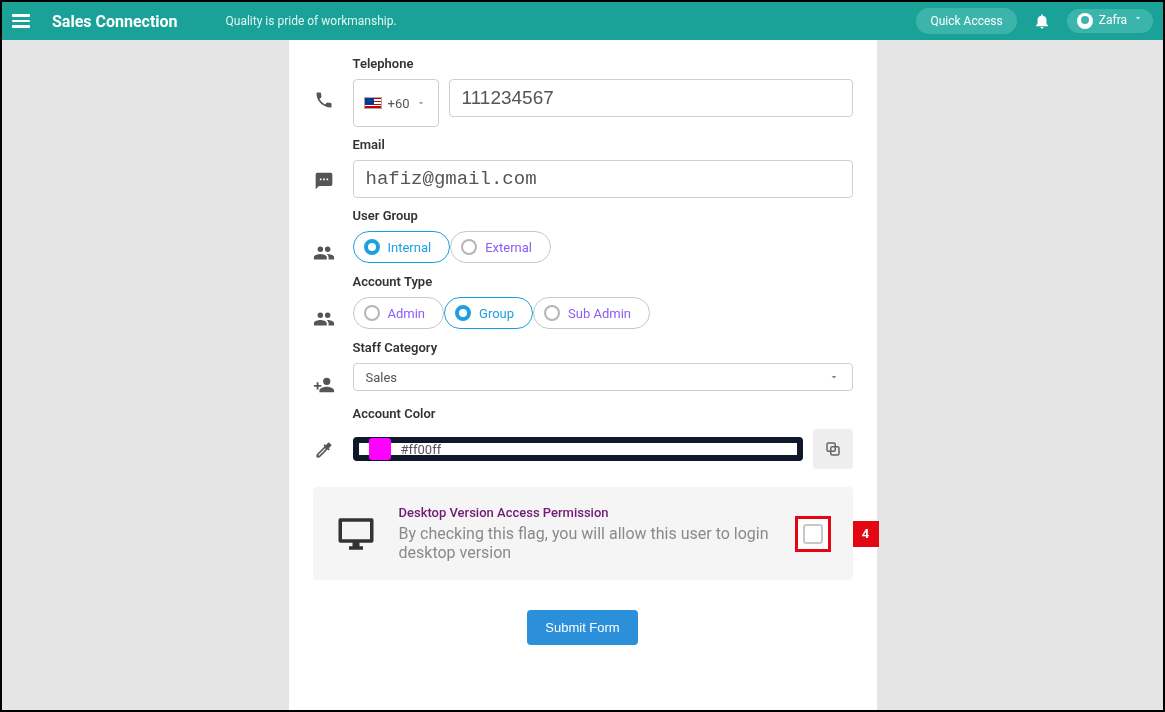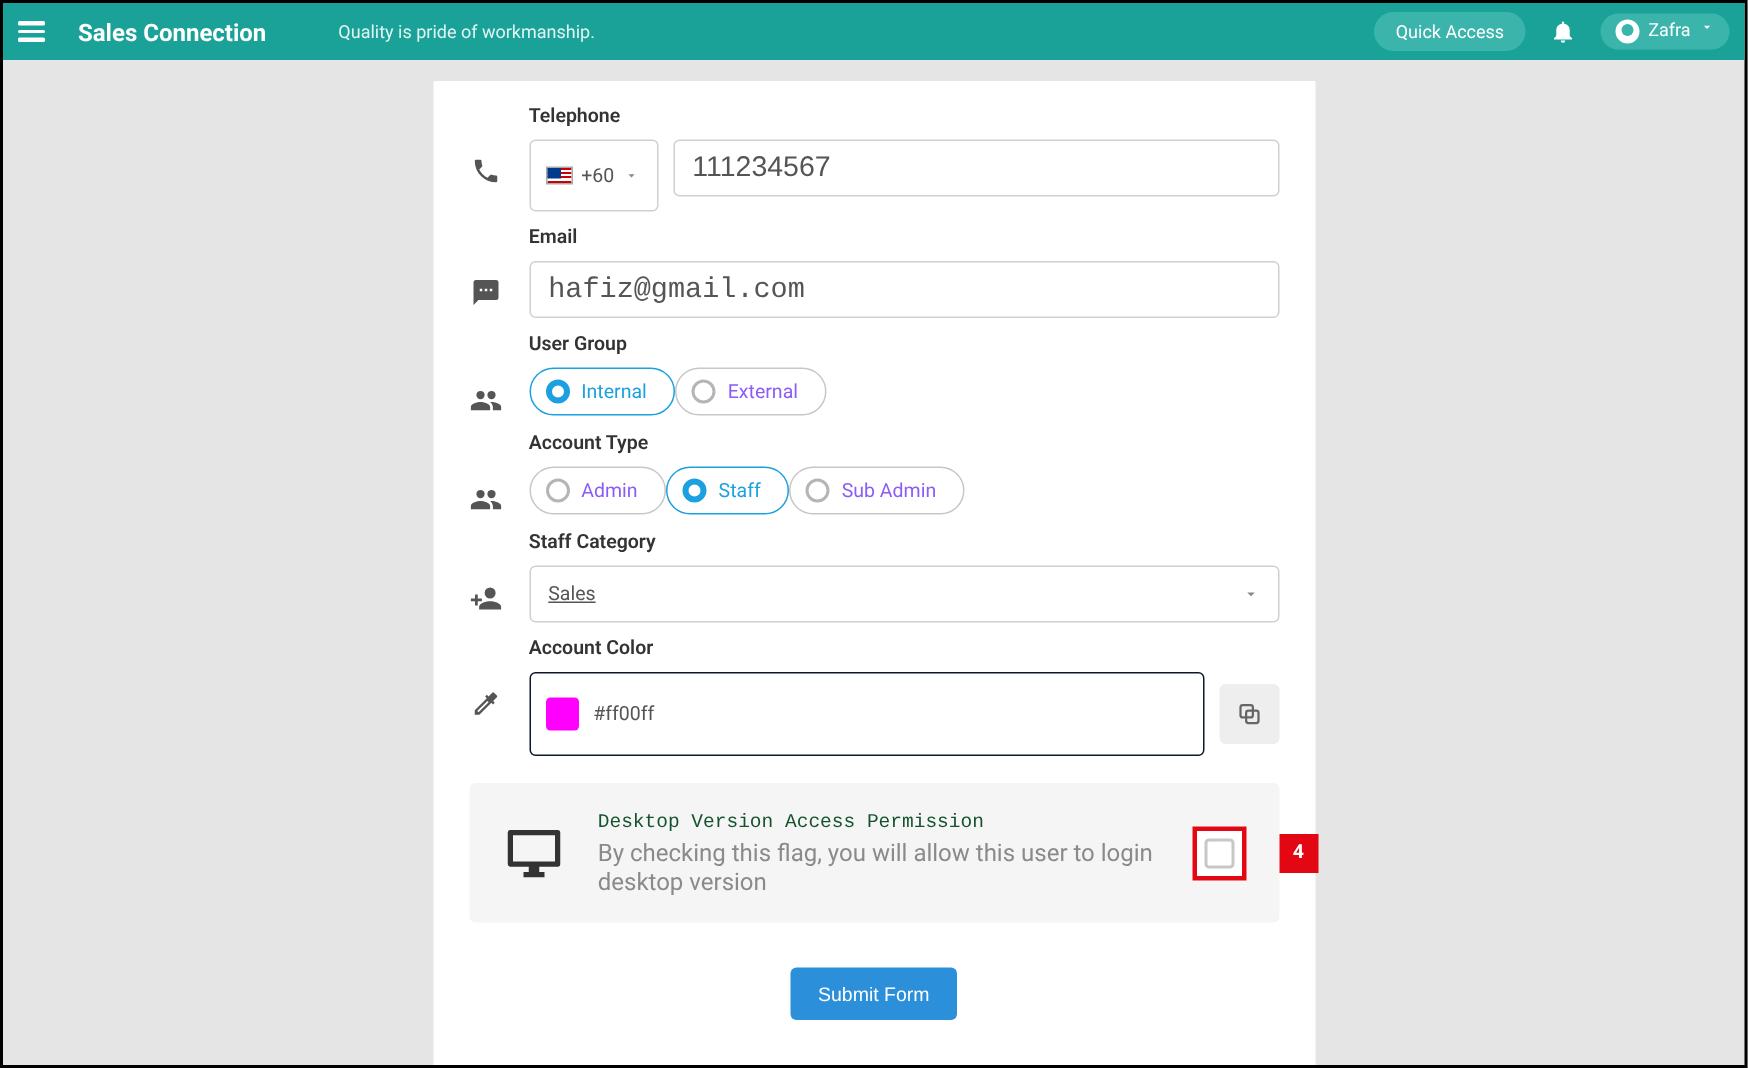--- a/index.html
+++ b/index.html
@@ -57,21 +57,20 @@
   .avatar-dot { width:16px; height:16px; border-radius:50%; background:#fff; position:relative; }
   .avatar-dot::after{content:""; position:absolute; left:4px; top:3px; width:8px; height:8px; border-radius:50%; background:#3bb5ac;}
   .chevron-down { width:10px; height:10px; }
 
   .content-wrap {
     position: absolute;
     top: 38px; left: 0; right: 0; bottom: 0;
     display: flex;
     justify-content: center;
     overflow: hidden;
-    align-items: flex-end;
   }
   .card {
     background: #fff;
     width: 588px;
     padding: 16px 24px 30px 24px;
     margin-top: 0;
   }
   .form-row {
     display: flex;
     align-items: flex-start;
@@ -140,34 +139,33 @@
     width:16px; height:16px; border-radius:50%;
     border: 2px solid #b5b5b5;
   }
   .pill.selected .radio-circle {
     border: 4px solid #1da0df;
   }
   .select-input {
     display:flex; align-items:center; justify-content:space-between;
     border: 1px solid #d0d0d0;
     border-radius: 4px;
-    height: 38px;
+    height: 28px;
     padding: 0 12px;
     font-size: 13px;
     color: #555;
     cursor: pointer;
-    text-decoration: underline;
   }
   .color-row { display:flex; gap:10px; align-items:center; }
   .color-field {
     flex:1;
     display:flex; align-items:center; gap:10px;
-    border: 1px solid #0f172a;
-    border-radius: 4px;
-    height: 56px;
+    border: 6px solid #0f172a;
+    border-radius: 4px;
+    height: 24px;
     padding: 0 10px;
     font-size: 13px;
     color: #555;
   }
   .swatch { width:22px; height:22px; border-radius:3px; }
   .copy-btn {
     width: 40px; height: 40px;
     background: #eee;
     border-radius: 4px;
     display:flex; align-items:center; justify-content:center;
@@ -175,21 +173,21 @@
   }
   .permission-box {
     background: #f5f5f5;
     border-radius: 4px;
     display:flex; align-items:center;
     padding: 18px 22px;
     gap: 22px;
     margin-top: 18px;
     position: relative;
   }
-  .permission-box .title { font-size:13px; font-weight:500; color:#14532d; margin-bottom:4px;font-family:Liberation Mono, monospace;}
+  .permission-box .title { font-size:13px; font-weight:500; color:#701a75; margin-bottom:4px;}
   .permission-box .desc { font-size:16px; color:#8a8a8a; }
   .permission-box .flex-body { flex:1; }
   .checkbox-outline {
     width: 36px; height: 36px;
     border: 3px solid #e30613;
     background: #fff;
     display:flex; align-items:center; justify-content:center;
     cursor:pointer;
   }
   .checkbox-outline .inner {
@@ -308,21 +306,21 @@
         </div>
         <div class="row-body">
           <div class="field-label">Account Type</div>
           <div class="radio-row">
             <div class="pill">
               <span class="radio-circle"></span>
               <span>Admin</span>
             </div>
             <div class="pill selected">
               <span class="radio-circle"></span>
-              <span>Staff</span>
+              <span>Group</span>
             </div>
             <div class="pill">
               <span class="radio-circle"></span>
               <span>Sub Admin</span>
             </div>
           </div>
         </div>
       </div>
 
       <div class="form-row">

